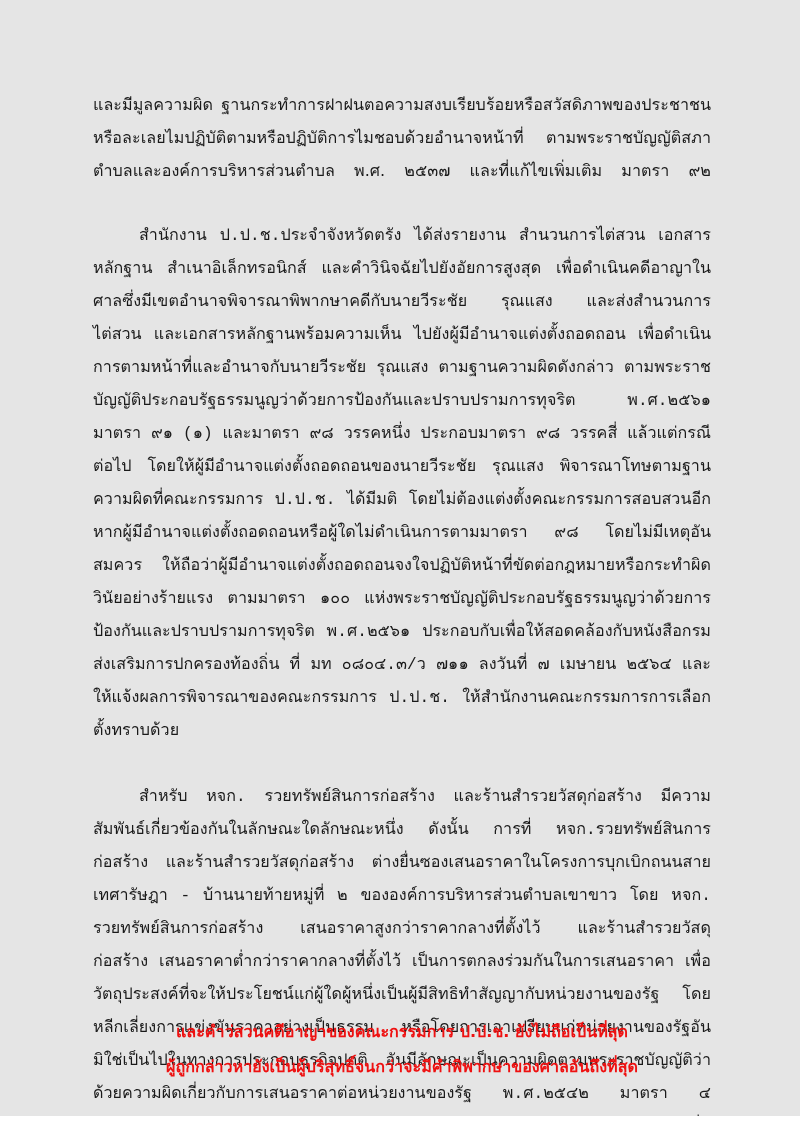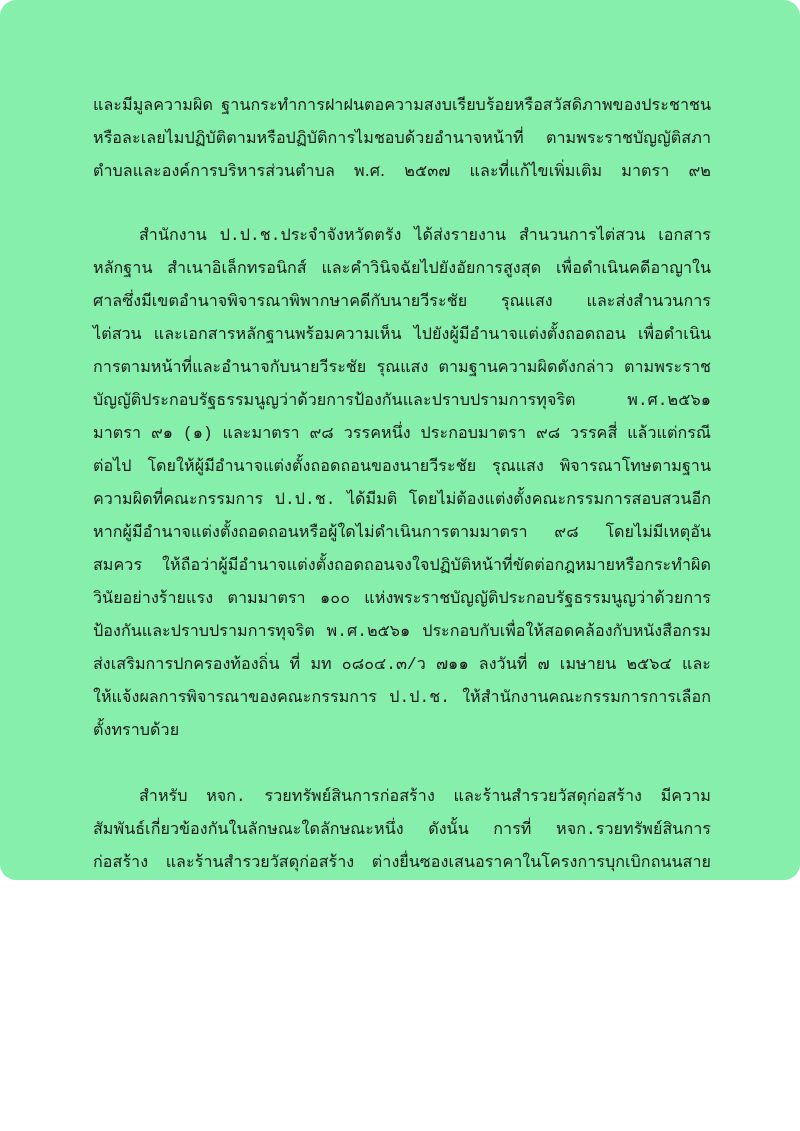--- a/index.html
+++ b/index.html
@@ -7,25 +7,24 @@
     margin: 0;
     padding: 0;
     background: #ffffff;
   }
   body {
     font-family: "DejaVu Sans", "Liberation Sans", sans-serif;
   }
   .page {
     position: relative;
     width: 800px;
-    height: 880px;
-    background: #86efac;
+    height: 1116px;
+    background: #e5e5e5;
     overflow: hidden;
     box-sizing: border-box;
-    border-radius: 16px;
   }
   .doc-body {
     position: absolute;
     left: 93px;
     top: 88px;
     width: 618px;
   }
   .para {
     margin: 0 0 0 0;
     color: #1a1a1a;

